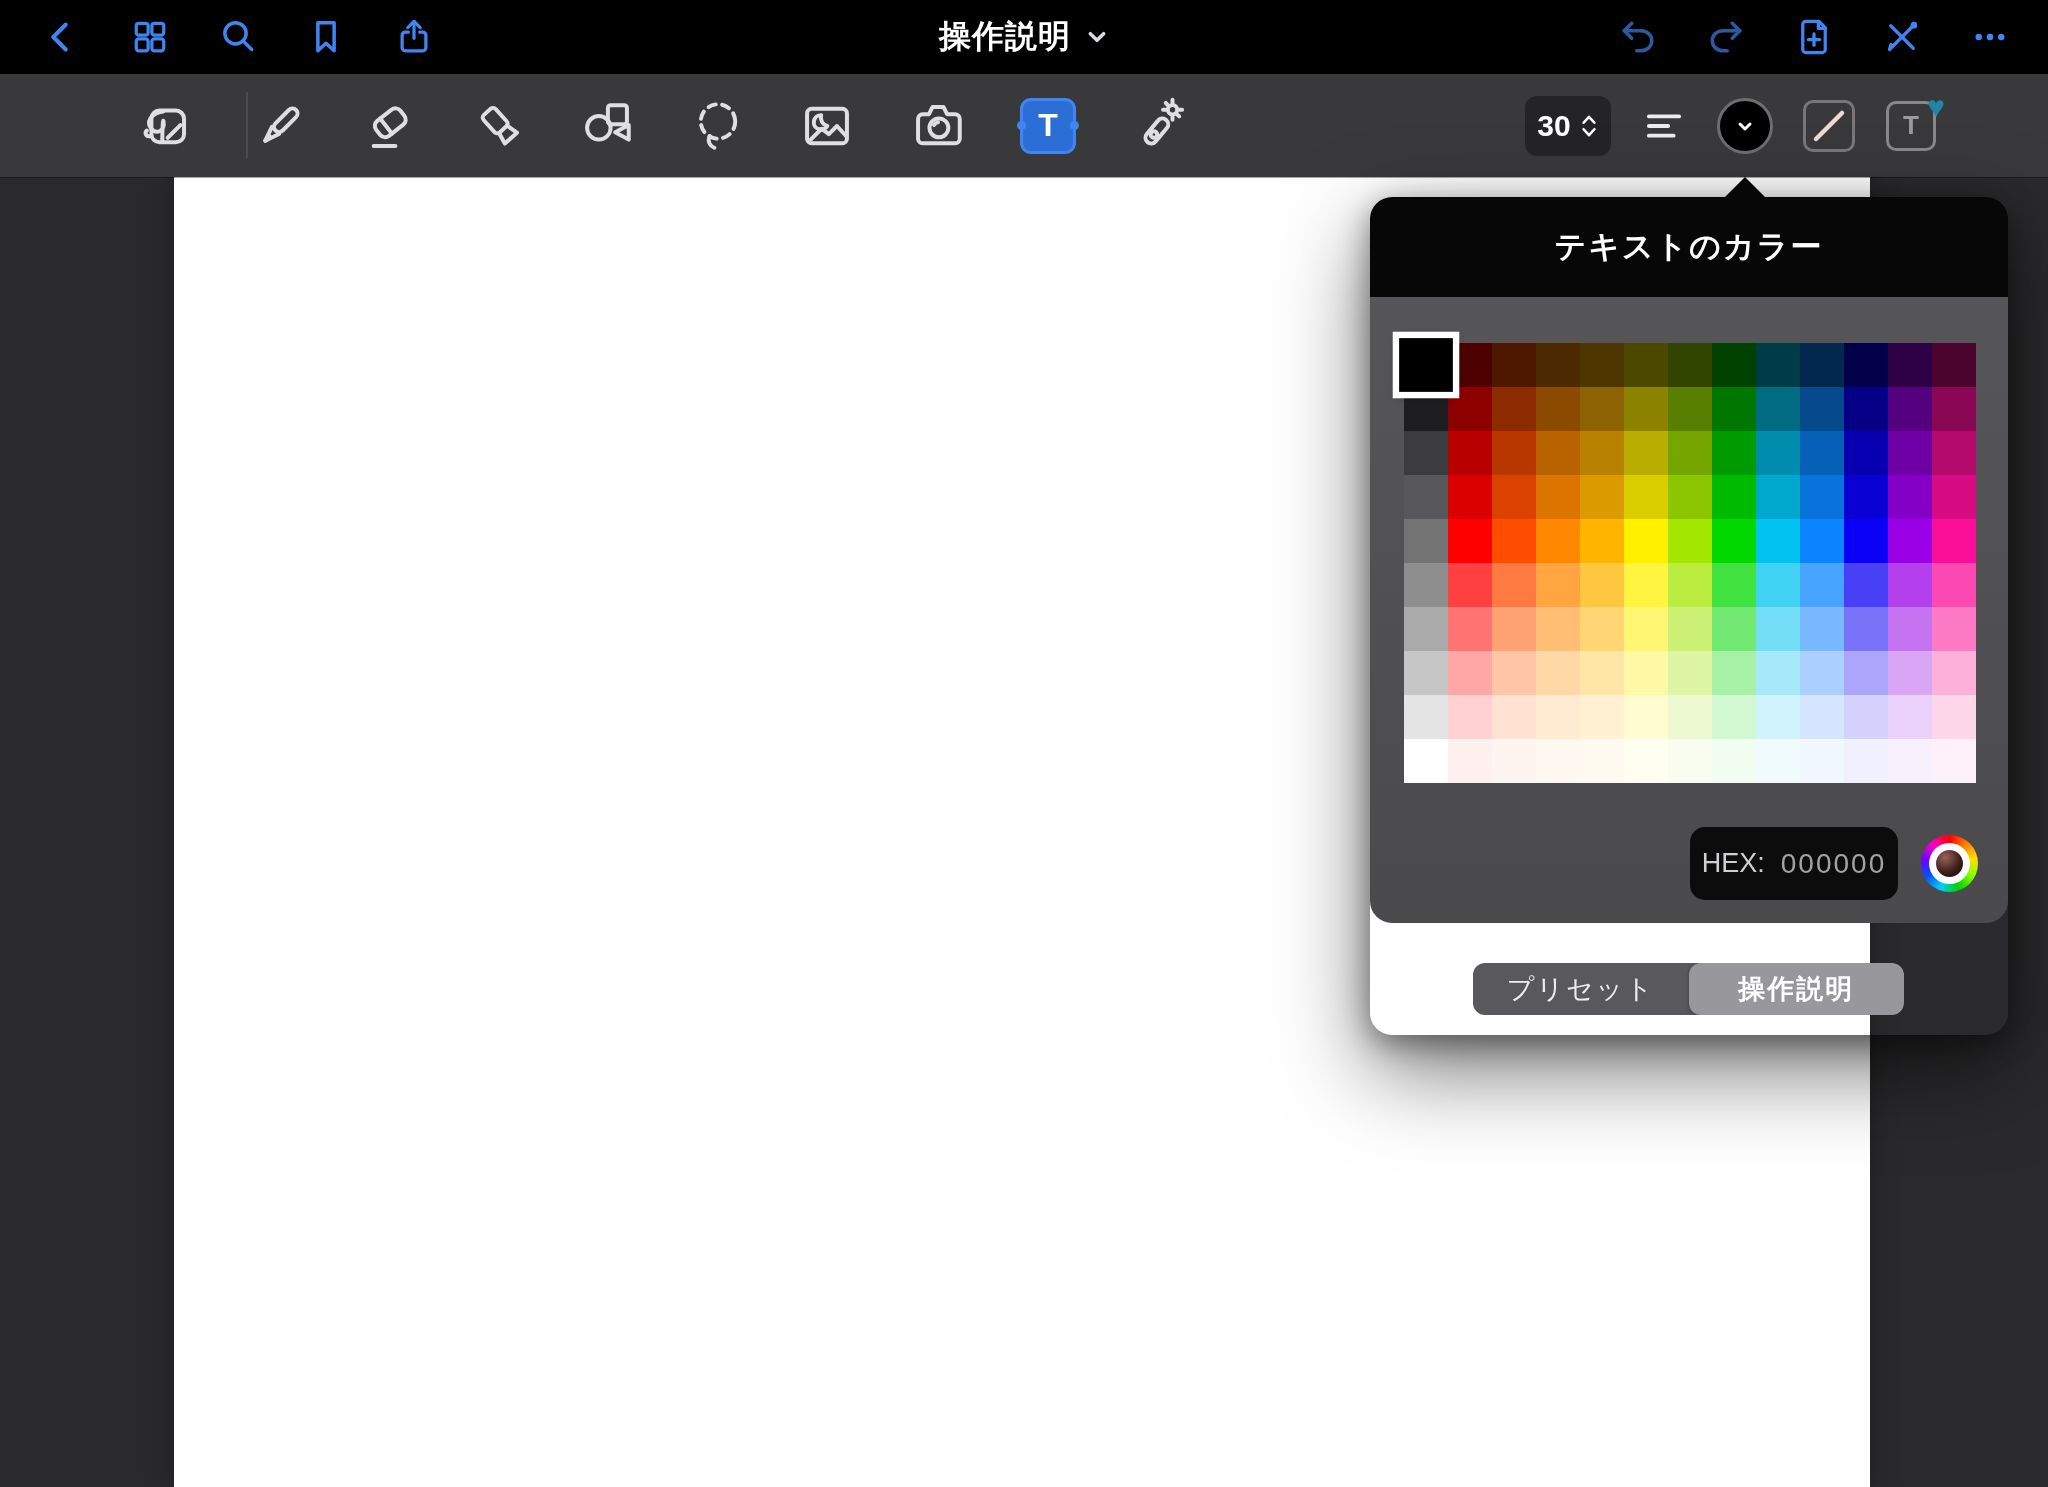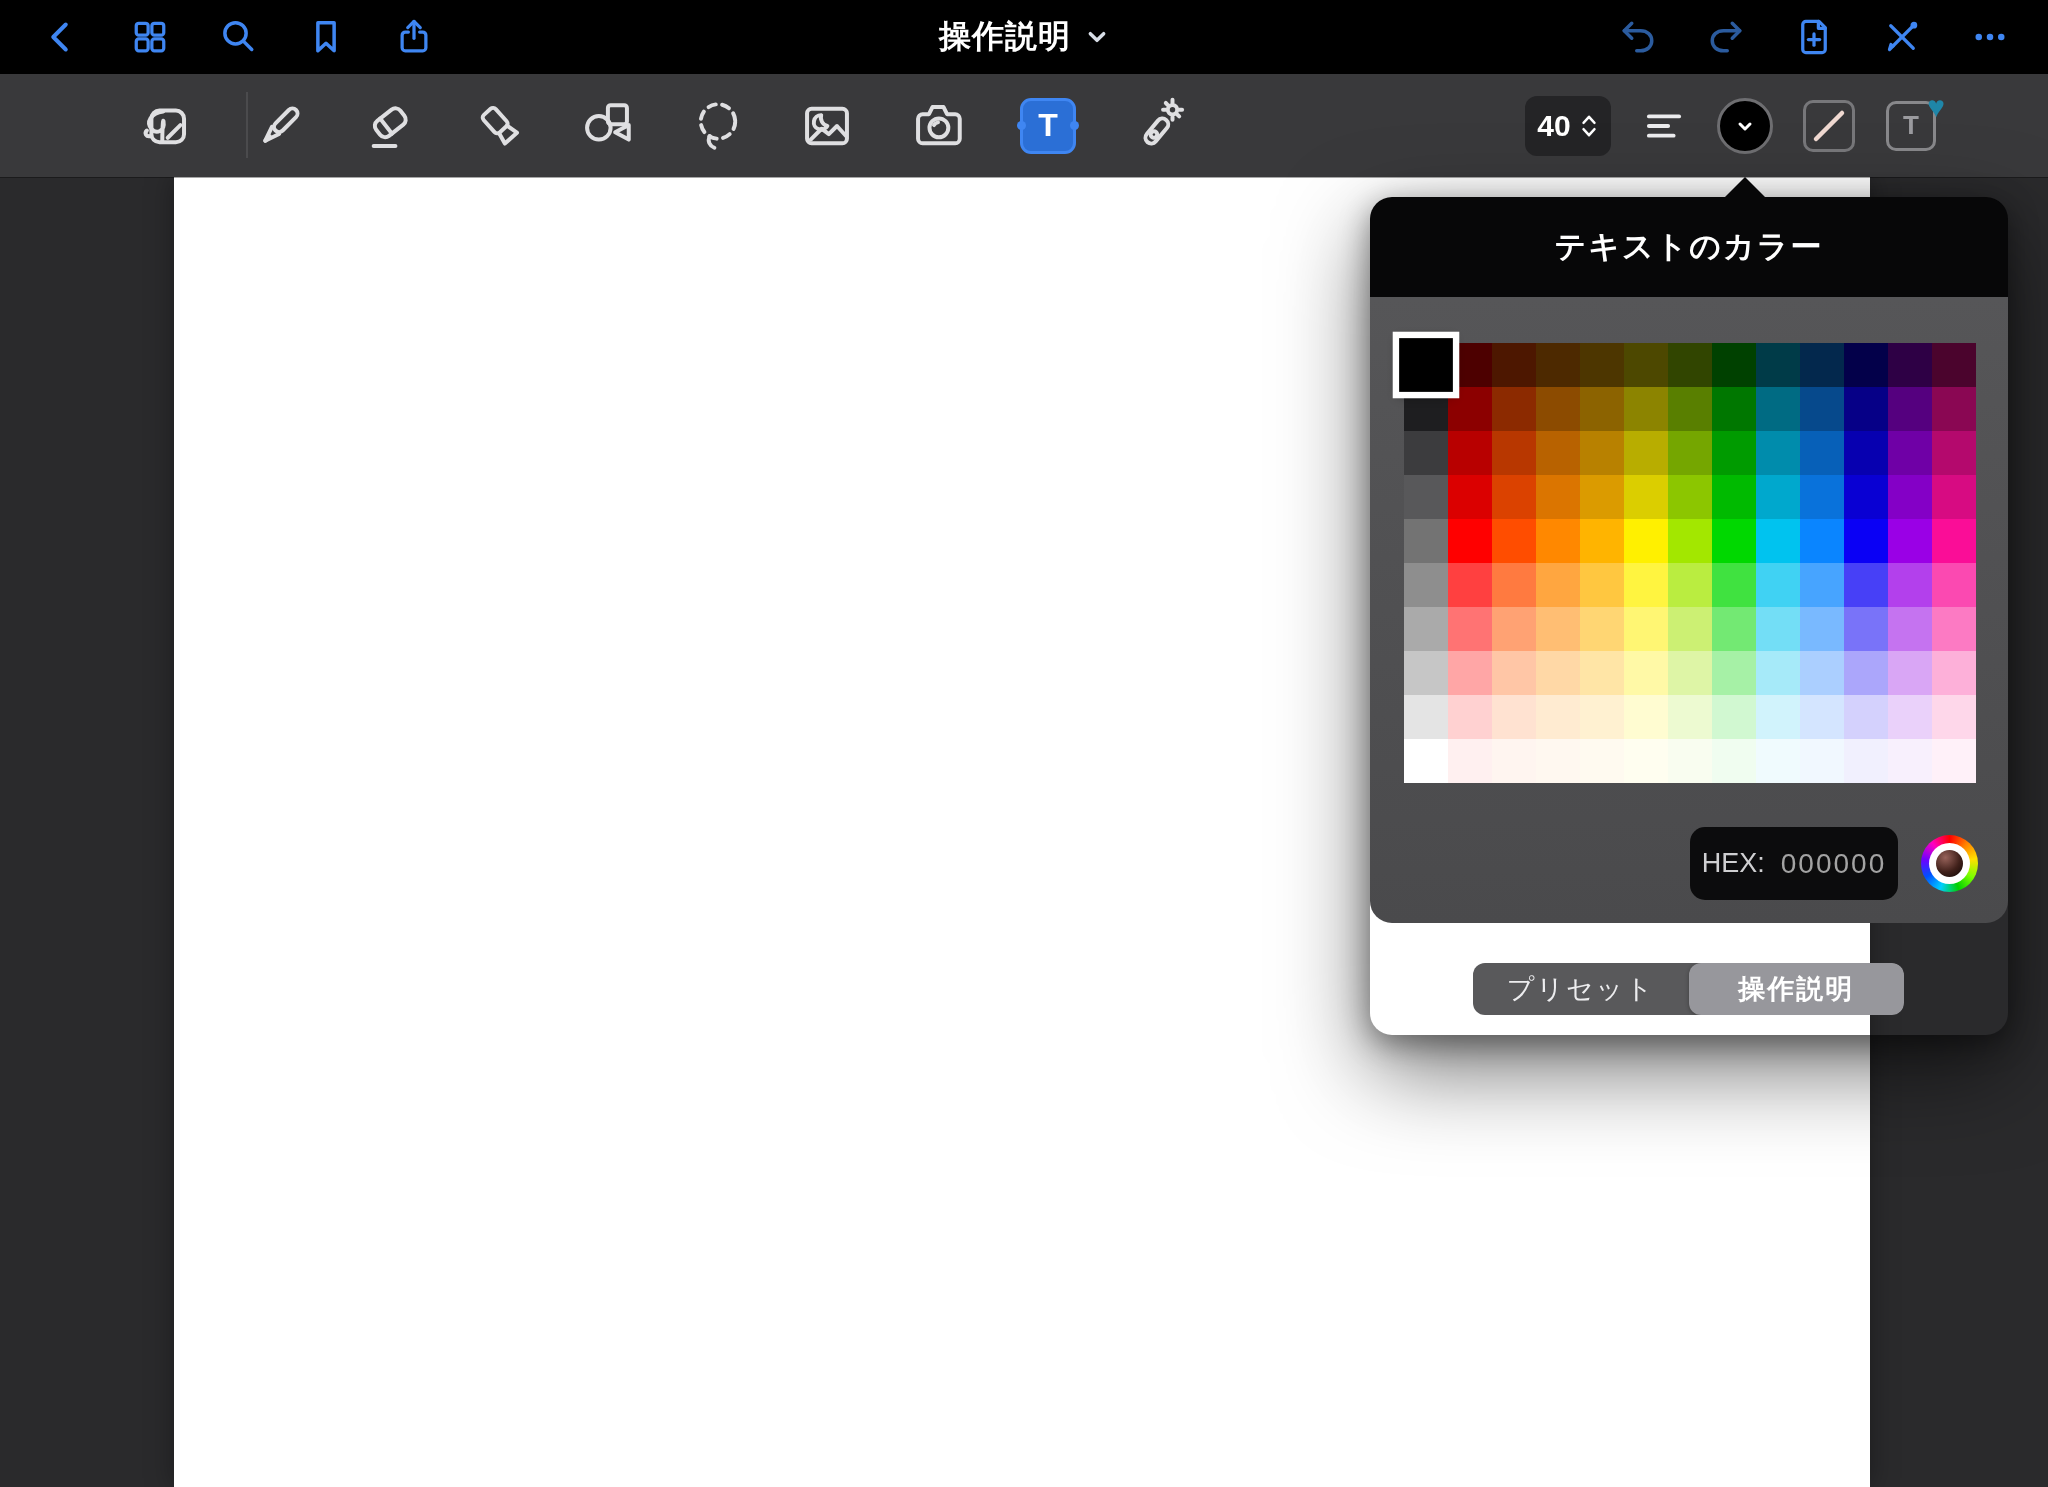--- a/index.html
+++ b/index.html
@@ -269,21 +269,21 @@
           <line x1="24" y1="1.5" x2="24" y2="3"></line>
           <line x1="24" y1="11" x2="24" y2="12.5"></line>
           <line x1="18.8" y1="7" x2="20.2" y2="7"></line>
           <line x1="27.8" y1="7" x2="29.3" y2="7"></line>
           <line x1="20.3" y1="3.3" x2="21.3" y2="4.3"></line>
           <line x1="27.7" y1="10.7" x2="26.7" y2="9.7"></line>
         </svg>
     </div>
 
     <div class="pill size">
-      <span>40</span>
+      <span>30</span>
       <svg viewBox="0 0 18 24" fill="none" stroke="currentColor" stroke-width="2.4" stroke-linecap="round" stroke-linejoin="round">
           <path d="M4 9 L9 3.5 L14 9"></path>
           <path d="M4 15 L9 20.5 L14 15"></path>
         </svg>
     </div>
 
     <div class="align-tool">
       <svg viewBox="0 0 32 32" stroke="currentColor" stroke-width="2.8" stroke-linecap="round">
           <line x1="5" y1="9" x2="27" y2="9"></line>
           <line x1="5" y1="16" x2="19" y2="16"></line>

